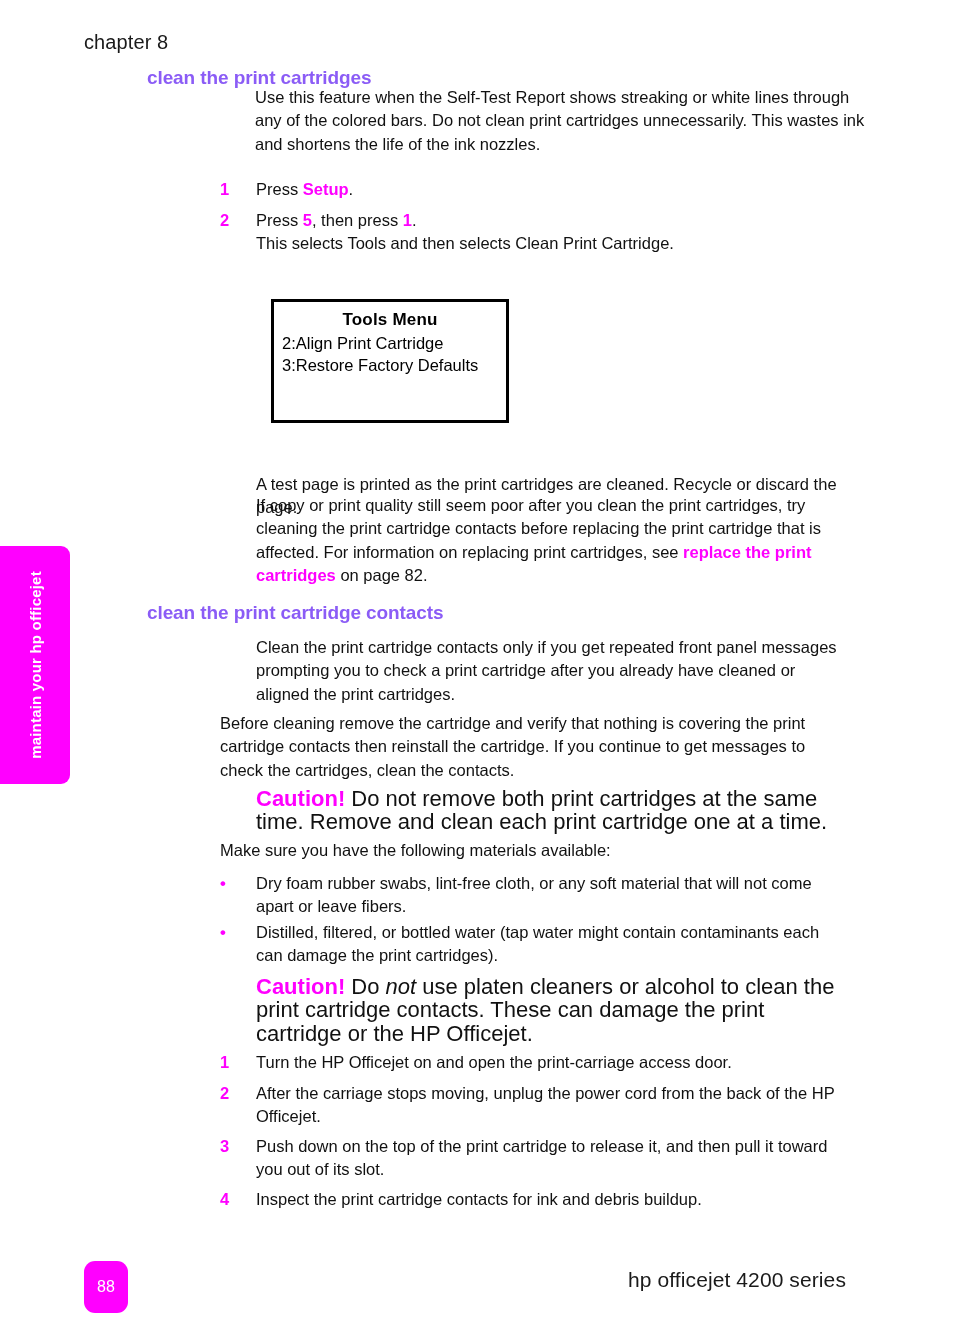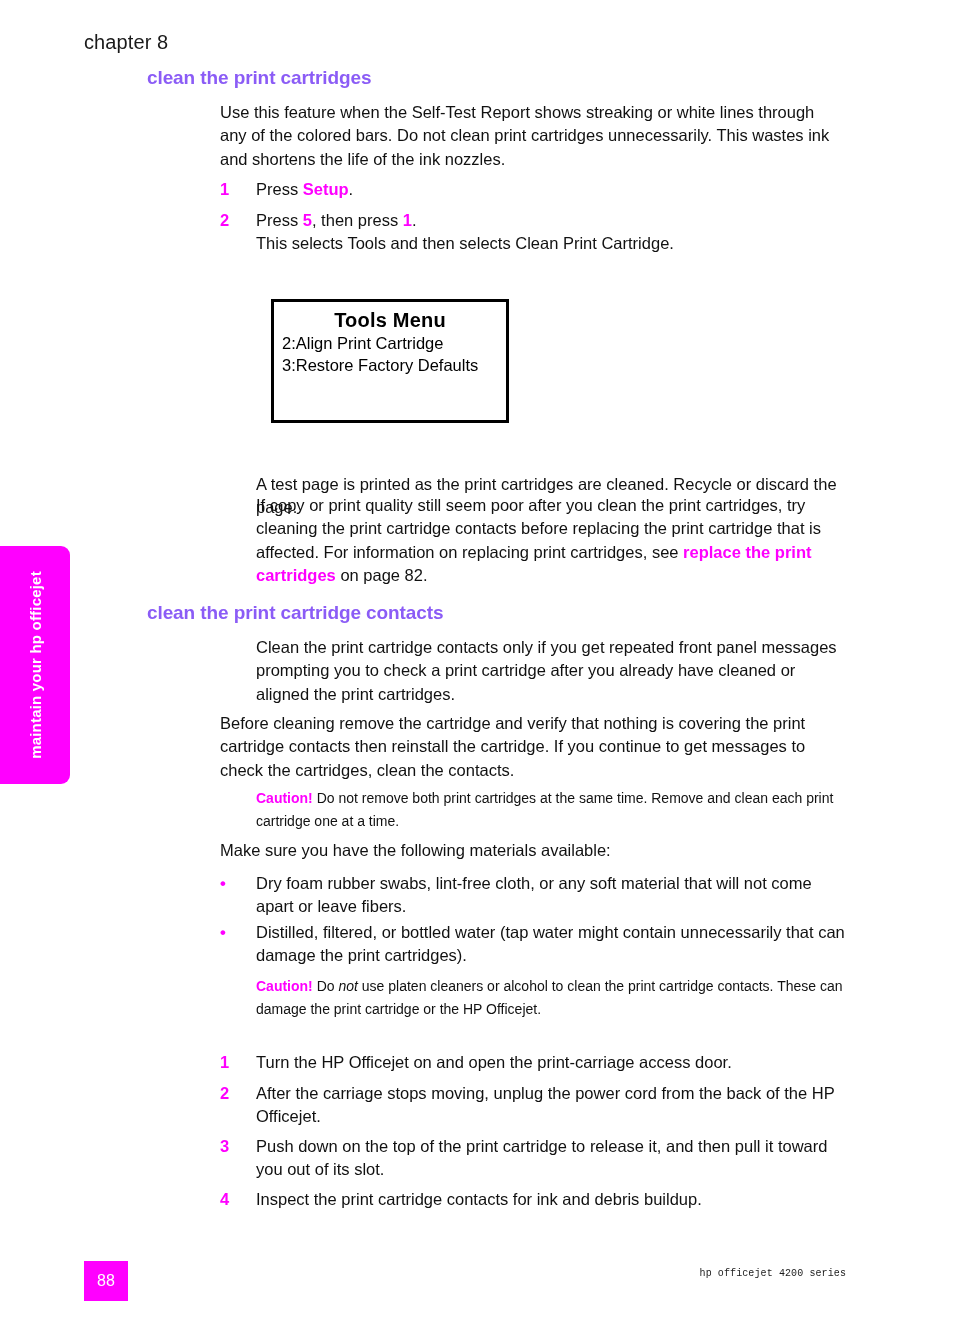--- a/index.html
+++ b/index.html
@@ -142,21 +142,21 @@
   .bullet-body {
     display: block;
     margin-left: 36px;
   }
 
   
   .caution {
     position: absolute;
     left: 256px;
     width: 590px;
-    font-size: 14px;
+    font-size: 22px;
     line-height: 23.3px;
     color: #111111;
   }
   .caution-label {
     color: #ff00ff;
     font-weight: bold;
   }
 
   
   .tools-box {
@@ -165,73 +165,72 @@
     top: 299px;
     width: 238px;
     height: 124px;
     border: 3px solid #000000;
     background: #ffffff;
     box-sizing: border-box;
     padding: 7px 0 0 0;
   }
   .tools-title {
     text-align: center;
-    font-size: 20px;
+    font-size: 17px;
     font-weight: bold;
     line-height: 22.5px;
     letter-spacing: 0.2px;
   }
   .tools-item {
     font-size: 16.5px;
     line-height: 22.5px;
     padding-left: 8px;
   }
   .tools-item.selected { font-weight: bold; }
 
   
   .page-badge {
     position: absolute;
     left: 84px;
     top: 1261px;
     width: 44px;
-    height: 40px;
+    height: 52px;
     background: #ff00ff;
-    border-radius: 0;
+    border-radius: 11px;
     color: #ffffff;
     font-size: 16px;
     display: flex;
     align-items: center;
     justify-content: center;
   }
   .footer-product {
     position: absolute;
     right: 108px;
     top: 1268px;
-    font-size: 10px;
+    font-size: 21px;
     color: #1a1a1a;
     letter-spacing: 0.1px;
-    font-family: Liberation Mono, monospace;
   }
 </style>
 </head>
 <body>
 
 <div class="page">
 
   <div class="chapter-header">chapter 8</div>
 
   <div class="side-tab">
     <span class="side-tab-label">maintain your hp officejet</span>
   </div>
 
   <div class="content">
 
     <h2 class="section-heading" id="heading-clean-cartridges">clean the print cartridges</h2>
 
-    <div class="para" style="top:101px;">Use this feature when the Self-Test Report shows streaking or white lines through any of the colored bars. Do not clean print cartridges unnecessarily. This wastes ink and shortens the life of the ink nozzles.</div>
+    <div class="para" style="top:86px;margin-left:35px;">Use this feature when the Self-Test Report shows streaking or white lines through any of the colored bars. Do not clean print cartridges unnecessarily. This wastes ink and shortens the life of the ink nozzles.</div>
 
     <div class="step" style="top:178px;">
       <span class="step-num">1</span>
       <span class="step-body"><span>Press </span><span class="magenta">Setup</span><span>.</span></span>
     </div>
 
     <div class="step" style="top:209px;">
       <span class="step-num">2</span>
       <span class="step-body"><span>Press </span><span class="magenta">5</span><span>, then press </span><span class="magenta">1</span><span>.</span><br><span>This selects Tools and then selects Clean Print Cartridge.</span></span>
     </div>
@@ -259,21 +258,21 @@
 
     <div class="para" style="top:839px;">Make sure you have the following materials available:</div>
 
     <div class="bullet" style="top:872px;">
       <span class="bullet-dot">•</span>
       <span class="bullet-body">Dry foam rubber swabs, lint-free cloth, or any soft material that will not come apart or leave fibers.</span>
     </div>
 
     <div class="bullet" style="top:921px;">
       <span class="bullet-dot">•</span>
-      <span class="bullet-body">Distilled, filtered, or bottled water (tap water might contain unnecessarily that can damage the print cartridges).</span>
+      <span class="bullet-body">Distilled, filtered, or bottled water (tap water might contain contaminants each can damage the print cartridges).</span>
     </div>
 
     <div class="caution" style="top:975px;">
       <span class="caution-label">Caution!</span>
       <span>Do </span><span class="italic">not</span><span> use platen cleaners or alcohol to clean the print cartridge contacts. These can damage the print cartridge or the HP Officejet.</span>
     </div>
 
     <div class="step" style="top:1051px;">
       <span class="step-num">1</span>
       <span class="step-body">Turn the HP Officejet on and open the print-carriage access door.</span>

